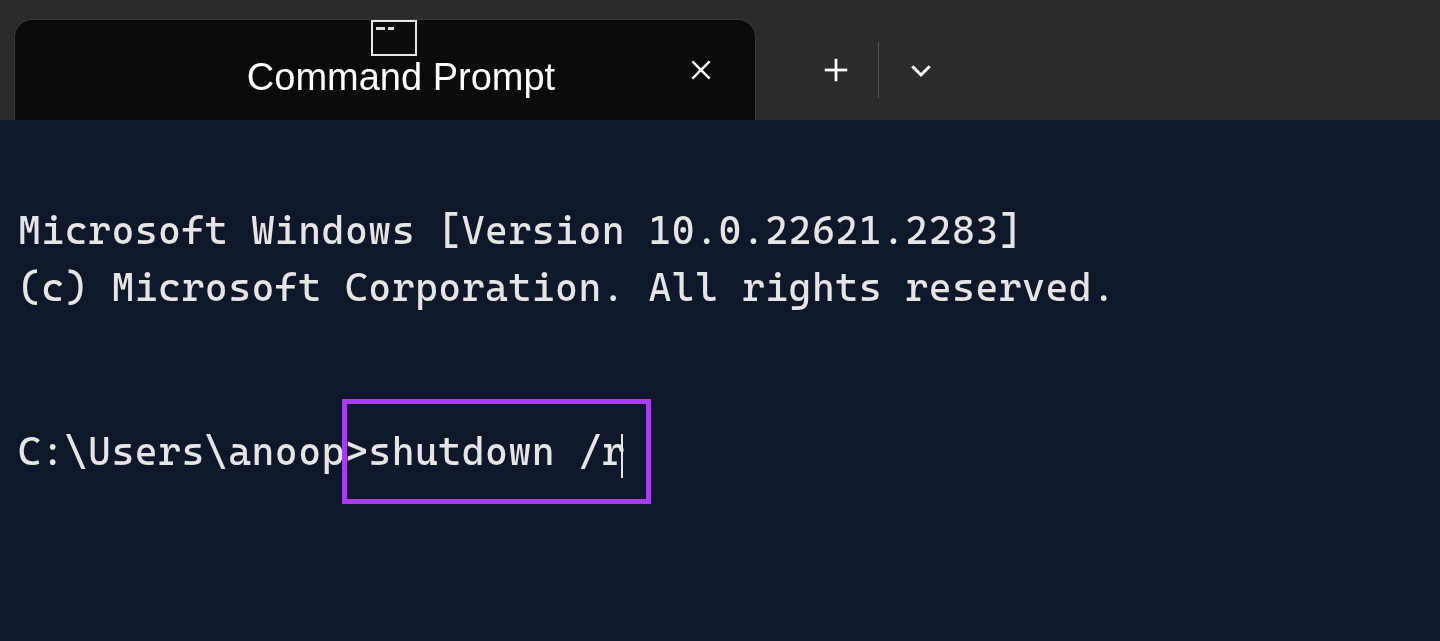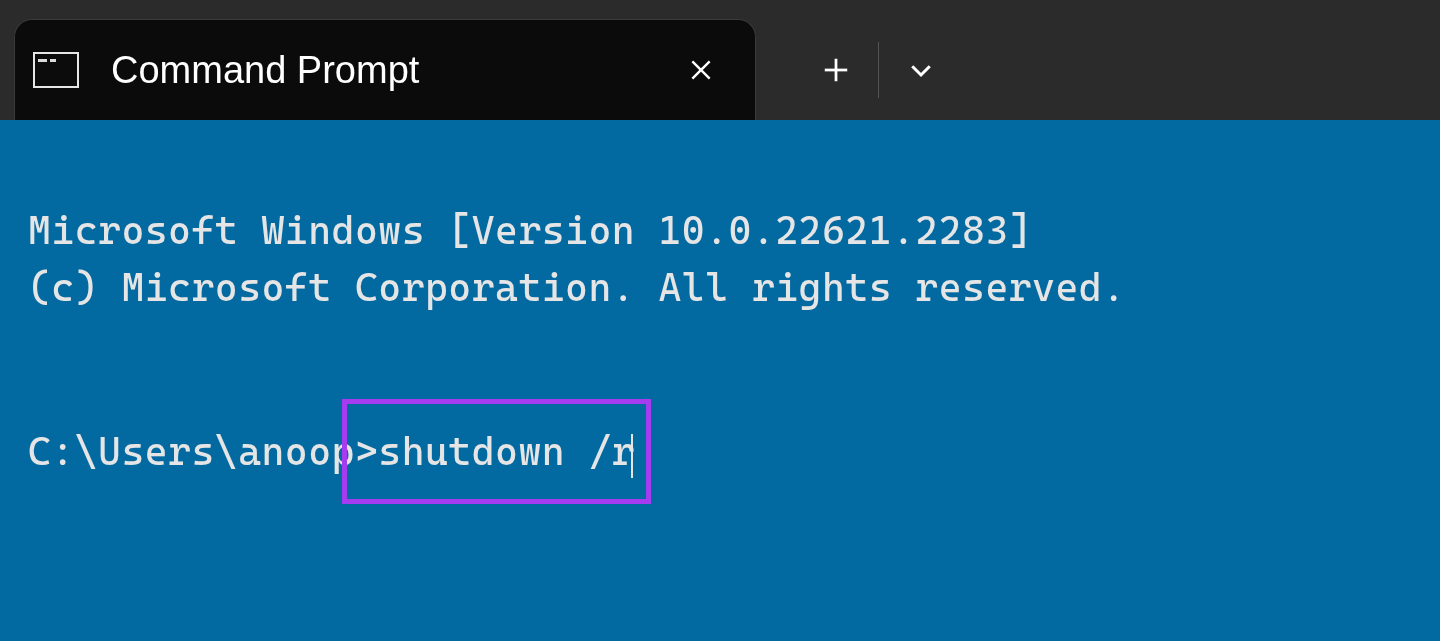--- a/index.html
+++ b/index.html
@@ -36,20 +36,21 @@
     margin-left: 14px;
     height: 100px;
     width: 740px;
     background: #0b0b0b;
     border-top-left-radius: 18px;
     border-top-right-radius: 18px;
     display: flex;
     align-items: center;
     border: 1px solid #3a3a3a;
     border-bottom: none;
+    flex-direction: column;
   }
 
   .tab-icon {
     width: 46px;
     height: 36px;
     margin-left: 18px;
     background: #0c0c0c;
     border: 2px solid #e6e6e6;
     position: relative;
     box-sizing: border-box;
@@ -119,26 +120,26 @@
     margin: 0 12px;
   }
 
   
   .terminal {
     position: absolute;
     left: 0;
     top: 120px;
     right: 0;
     bottom: 0;
-    background: #0369a1;
+    background: #0f172a;
     font-family: "Cascadia Mono", "Consolas", "Courier New", monospace;
     font-size: 39px;
     line-height: 1.48;
     color: #e5e5e5;
-    padding: 24px 18px 18px 28px;
+    padding: 24px 18px 18px 18px;
     white-space: pre;
     letter-spacing: 0.5px;
   }
 
   .prompt-line {
     position: relative;
     display: inline-block;
     margin-top: 48px;
   }
 

